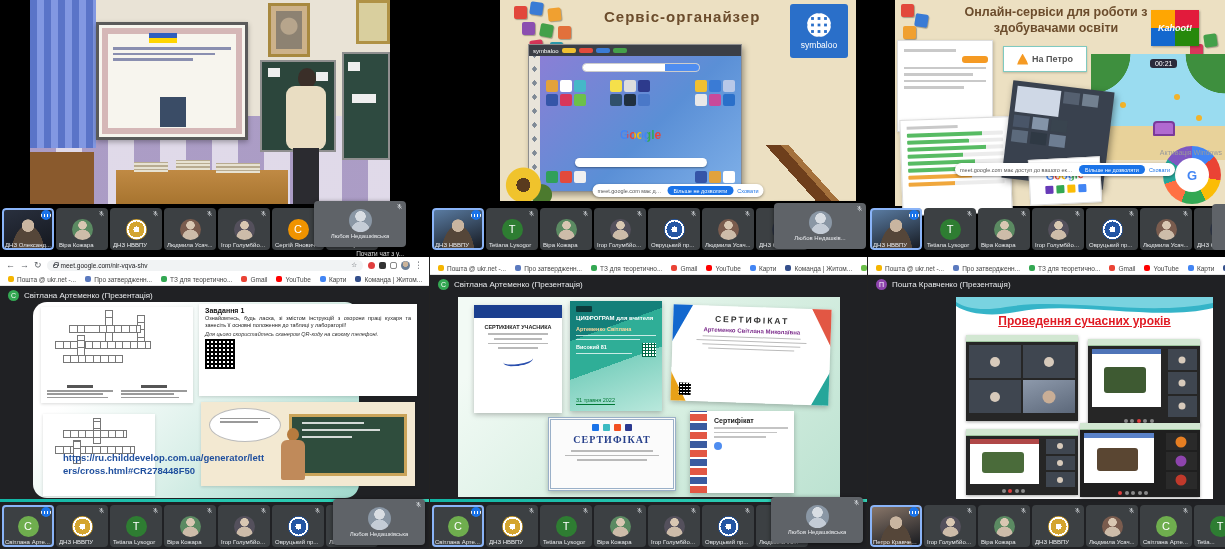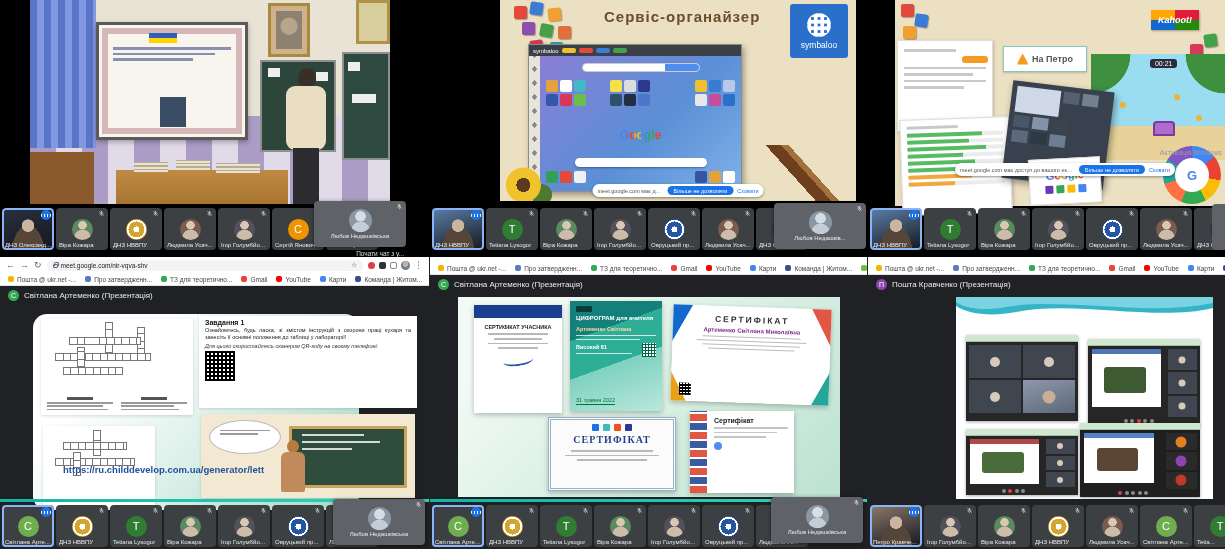--- a/index.html
+++ b/index.html
@@ -100,21 +100,21 @@
   .wt{width:12px;height:12px;border-radius:2px;display:block;}
   .wmgoogle{position:absolute;left:50%;top:72px;transform:translateX(-50%);font-size:12px;font-weight:bold;}
   .googletext{background:linear-gradient(90deg,#4285f4 0 18%,#ea4335 18% 34%,#fbbc05 34% 50%,#4285f4 50% 66%,#34a853 66% 82%,#ea4335 82%);-webkit-background-clip:text;background-clip:text;color:transparent;-webkit-text-fill-color:transparent;}
   .wmbar{position:absolute;left:50%;bottom:24px;transform:translateX(-50%);width:132px;height:9px;background:#fff;border-radius:5px;box-shadow:0 1px 2px rgba(0,0,0,.35);}
   .sunflower{position:absolute;left:0;bottom:0;width:52px;height:42px;background:radial-gradient(circle at 45% 62%, #5a3b1e 0 7px, #f0c32c 7px 17px, rgba(0,0,0,0) 18px),radial-gradient(circle at 80% 85%, #4c7a2e 0 10px, rgba(0,0,0,0) 11px);}
   .stick{position:absolute;right:16px;bottom:0;width:78px;height:56px;background:linear-gradient(48deg, rgba(0,0,0,0) 42%, #6e3f1c 42% 54%, #a4713c 54% 60%, rgba(0,0,0,0) 60%);}
 
   
   .slideTR{position:absolute;left:27px;top:0;width:330px;height:206px;background:var(--slide_beige,#ece0c2);}
   .trtitle{position:absolute;left:42px;top:4px;width:238px;text-align:center;font-size:12.5px;font-weight:bold;color:var(--title_brown,#6b4c2c);line-height:1.3;}
-  .kahoot{position:absolute;right:26px;top:10px;width:48px;height:20px;background:conic-gradient(#e21b3c 0 25%,#26890c 25% 50%,#1368ce 50% 75%,#ffa602 75%);display:flex;align-items:center;justify-content:center;color:#fff;font-weight:bold;font-style:italic;font-size:9px;box-shadow:1px 1px 2px rgba(0,0,0,.3);}
+  .kahoot{position:absolute;right:26px;top:10px;width:48px;height:36px;background:conic-gradient(#e21b3c 0 25%,#26890c 25% 50%,#1368ce 50% 75%,#ffa602 75%);display:flex;align-items:center;justify-content:center;color:#fff;font-weight:bold;font-style:italic;font-size:9px;box-shadow:1px 1px 2px rgba(0,0,0,.3);}
   .naurok{position:absolute;left:108px;top:46px;width:84px;height:26px;background:#fff;border:1px solid #7fcac0;box-shadow:0 1px 2px rgba(0,0,0,.2);display:flex;align-items:center;justify-content:center;gap:4px;font-size:9px;color:#555;font-weight:bold;}
   .bell{width:11px;height:11px;background:#f59a23;clip-path:polygon(50% 0,88% 68%,100% 100%,0 100%,12% 68%);}
   .game{position:absolute;left:196px;top:54px;right:0;height:106px;background:linear-gradient(180deg,#9adcf0 0 68%,#e8d29a 68%);}
   .leaf{position:absolute;width:46px;height:46px;background:radial-gradient(circle at 0 0, #3e8f3e 0 60%, rgba(0,0,0,0) 61%);}
   .timerbadge{position:absolute;left:44%;top:5px;background:#2b2b3b;color:#fff;font-size:7px;padding:1px 5px;border-radius:3px;}
   .chest{position:absolute;left:46%;bottom:24px;width:22px;height:15px;background:#b06ad0;border:2px solid #7a3a9a;border-radius:4px 4px 1px 1px;}
   .coin{position:absolute;width:6px;height:6px;border-radius:50%;background:#f2b32a;}
   .formcard{position:absolute;left:2px;top:40px;width:96px;height:92px;background:#fff;border:1px solid #ddd;box-shadow:1px 1px 3px rgba(0,0,0,.2);padding:4px;}
   .gline{height:2.5px;background:#c9c9c9;margin:4px 2px;}
   .orangepill{width:26px;height:7px;background:#f59a23;border-radius:3px;margin:2px 0 0 auto;}
@@ -125,21 +125,21 @@
   .dsrow{display:flex;gap:3px;margin-bottom:3px;}
   .dsb{width:16px;height:12px;}
   .gforms{position:absolute;left:134px;top:158px;width:72px;height:46px;background:#fff;border:1px solid #ddd;transform:rotate(-3deg);display:flex;flex-direction:column;align-items:center;justify-content:center;gap:4px;box-shadow:1px 1px 3px rgba(0,0,0,.2);}
   .sqrow{display:flex;gap:3px;}
   .sq{width:8px;height:8px;border-radius:1px;}
   .gring{position:absolute;right:4px;bottom:2px;width:58px;height:58px;border-radius:50%;background:conic-gradient(#4285f4 0 14%,#ea4335 14% 28%,#fbbc05 28% 42%,#34a853 42% 56%,#ff7043 56% 70%,#26a69a 70% 84%,#7e57c2 84%);display:flex;align-items:center;justify-content:center;}
   .gringin{width:34px;height:34px;border-radius:50%;background:#fff;display:flex;align-items:center;justify-content:center;font-size:13px;font-weight:bold;color:#4285f4;}
   .winmark{position:absolute;right:3px;top:148px;font-size:7px;color:#9a9a9a;text-align:right;line-height:1.3;}
 
   
-  .slideBL{position:absolute;left:33px;top:57px;width:326px;height:196px;border-radius:14px;background:linear-gradient(135deg,#ffffff 25%,#d9efe8 60%,#9fd8cb);z-index:3;}
+  .slideBL{position:absolute;left:33px;top:45px;width:326px;height:196px;border-radius:14px;background:linear-gradient(135deg,#ffffff 25%,#d9efe8 60%,#9fd8cb);z-index:3;}
   .cw1{position:absolute;left:8px;top:5px;width:152px;height:96px;background:#fff;box-shadow:0 1px 3px rgba(0,0,0,.15);}
   .cw2{position:absolute;left:10px;top:112px;width:112px;height:82px;background:#fff;box-shadow:0 1px 3px rgba(0,0,0,.15);}
   .ch{position:absolute;height:8px;background:repeating-linear-gradient(90deg,#fff 0 6.5px,#777 6.5px 7.5px);border:1px solid #777;}
   .cv{position:absolute;width:8px;background:repeating-linear-gradient(0deg,#fff 0 6.5px,#777 6.5px 7.5px);border:1px solid #777;}
   .clues{position:absolute;left:6px;right:6px;bottom:3px;display:flex;gap:8px;}
   .cluecol{flex:1;}
   .cluehead{height:2.5px;background:#555;width:40%;margin:0 auto 2px;}
   .tl{height:1.8px;background:#9a9a9a;margin:1.6px 0;}
   .task{position:absolute;left:166px;top:2px;width:218px;height:92px;background:#fff;box-shadow:0 1px 3px rgba(0,0,0,.15);padding:3px 6px;}
   .tasktitle{font-size:7px;font-weight:bold;color:#111;}
@@ -505,20 +505,24 @@
             <path fill="#c9cdd1" d="M12 14a3 3 0 0 0 3-3V6a3 3 0 0 0-6 0v5a3 3 0 0 0 3 3zm5-3a5 5 0 0 1-10 0H5a7 7 0 0 0 6 6.9V21h2v-3.1A7 7 0 0 0 19 11h-2z"></path>
             <path stroke="#c9cdd1" stroke-width="2" d="M4 4l16 16"></path>
           </svg></span>
       <span class="oav"></span>
       <span class="oname">Любов Недашків...</span>
     </div>
   </div>
 
   <div class="panel pTR">
     <div class="slideTR">
+      <div class="trtitle">
+        <div>Онлайн-сервіси для роботи з</div>
+        <div>здобувачами освіти</div>
+      </div>
       <i class="cube" style="left:6px;top:4px;background:#e2483c;"></i>
       <i class="cube" style="left:20px;top:14px;background:#3a7bd5;transform:rotate(9deg);"></i>
       <i class="cube" style="left:8px;top:26px;background:#f0a030;"></i>
       <i class="cube" style="right:8px;top:34px;background:#44a04a;transform:rotate(-8deg);"></i>
       <i class="cube" style="right:22px;top:44px;background:#d8375a;"></i>
       <div class="kahoot">Kahoot!</div>
       <div class="naurok">
         <i class="bell"></i>
         <span>На Петро</span>
       </div>
@@ -770,20 +774,21 @@
         <div class="bb">
             <div class="chalk" style="width:55%;"></div>
             <div class="chalk" style="width:70%;"></div>
             <div class="chalk" style="width:45%;"></div>
           </div>
         <i class="thead2"></i>
         <i class="tbody2"></i>
       </div>
       <div class="bllink">
         <div>https://ru.childdevelop.com.ua/generator/lett</div>
+        <div>ers/cross.html#CR278448F50</div>
       </div>
     </div>
     <div class="presline" style="bottom:47px;"></div>
     <div class="strip stripB">
 
         <div class="tile active k-letter" style="--av: #6fae4e;">
           <span class="av">
             <b class="ltr">С</b>
           </span>
 
@@ -1113,20 +1118,21 @@
     <div class="meetbody" style="top:18px;"></div>
     <div class="meethead" style="top:22px;">
       <span class="hcirc" style="background:#8e44ad;">П</span>
       <span>Пошта Кравченко (Презентація)</span>
     </div>
     <div class="slideBR">
       <svg width="257" height="28" viewBox="0 0 257 28" preserveAspectRatio="none" style="position:absolute;top:0;left:0;">
         <path d="M0,0 H257 V11 C200,25 120,3 60,15 C35,20 12,17 0,9 Z" fill="#35b4c8"></path>
         <path d="M0,0 H257 V6 C190,20 110,0 50,10 C28,14 10,12 0,5 Z" fill="#85d8e4" opacity="0.85"></path>
       </svg>
+      <div class="brtitle">Проведення сучасних уроків</div>
       <div class="shot" style="left:10px;top:38px;width:112px;height:86px;">
         <div class="shotbar"></div>
         <div class="vgrid">
           <div class="vt">
               <i class="face"></i>
             </div>
           <div class="vt">
               <i class="face"></i>
             </div>
           <div class="vt">

